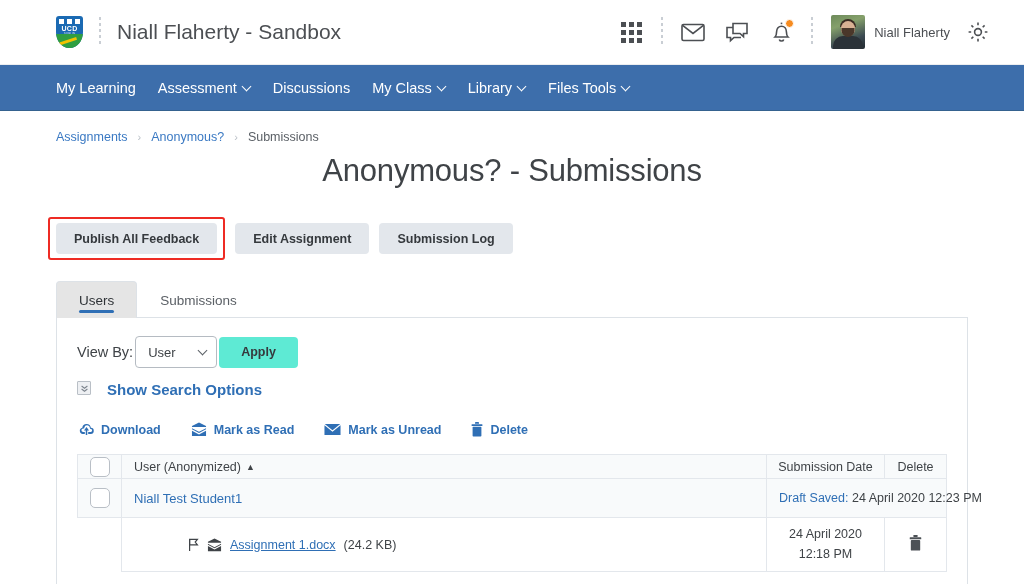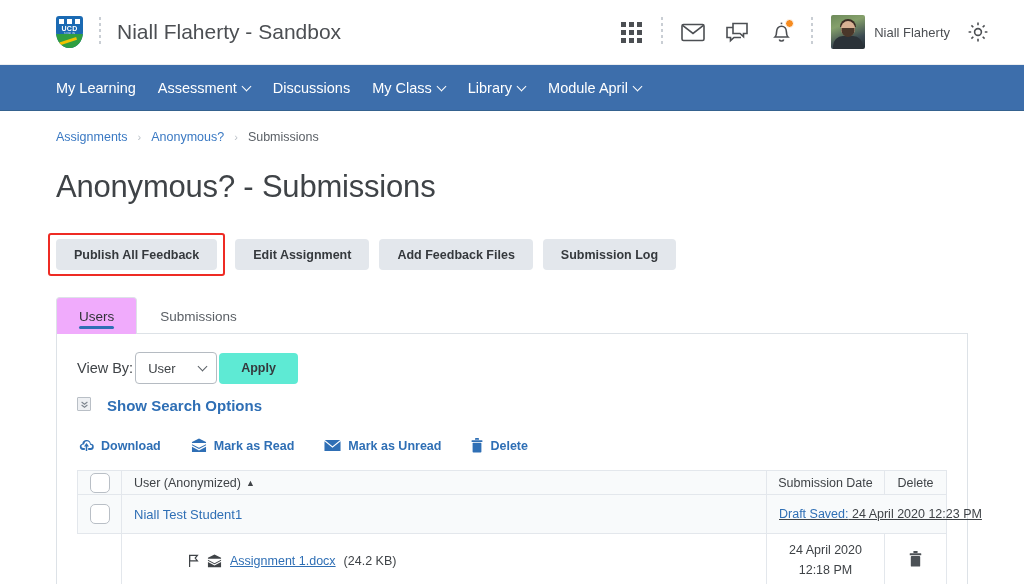--- a/index.html
+++ b/index.html
@@ -116,21 +116,21 @@
   .content { padding: 0 56px; }
   .breadcrumb {
     display: flex; align-items: center; gap: 10px;
     padding-top: 19px; font-size: 12.5px;
   }
   .bc-link { color: #3a79c3; cursor: pointer; }
   .bc-sep { color: #b9bfc6; font-size: 11px; }
   .bc-cur { color: #5b6066; }
   h1.page-title {
     font-size: 31px; font-weight: 400; color: #3f4347;
-    margin-top: 25px; letter-spacing: -0.2px;
+    margin-top: 9px; letter-spacing: -0.2px; text-align: center;
   }
 
   
   .btnrow { display: flex; gap: 10px; margin-top: 28px; align-items: center; }
   .btn {
     background: #e3e7ec; color: #35393d; border: none; border-radius: 4px;
     font-size: 12.5px; font-weight: bold; font-family: "Liberation Sans", sans-serif;
     padding: 0 18px; height: 31px; cursor: pointer; white-space: nowrap;
   }
   .hlwrap {
@@ -139,21 +139,21 @@
   }
 
   
   .tabs { display: flex; margin-top: 21px; position: relative; z-index: 2; }
   .tab {
     font-size: 13.5px; color: #5b6066; padding: 11px 22px 10px;
     cursor: pointer; background: transparent; border: 1px solid transparent;
     border-bottom: none; position: relative; white-space: nowrap;
   }
   .tab.active {
-    background: #f0abfc; border-color: #dde2e7; border-radius: 4px 4px 0 0;
+    background: #e5e5e5; border-color: #dde2e7; border-radius: 4px 4px 0 0;
     color: #2f3337;
   }
   .tab.active .ul {
     position: absolute; left: 22px; right: 22px; bottom: 5px;
     height: 3px; background: #2f6fb5; border-radius: 2px;
   }
   .tabpanel {
     border: 1px solid #dde2e7; background: #ffffff; margin-top: -1px;
     padding: 18px 20px 0 20px; min-height: 290px;
   }
@@ -199,21 +199,21 @@
   .chk {
     width: 20px; height: 20px; border: 1px solid #b9bfc6; border-radius: 5px;
     background: #fff; display: inline-block; vertical-align: middle; cursor: pointer;
   }
   .sortcaret { display: inline-block; margin-left: 5px; color: #3f4347; font-size: 9px; vertical-align: 1px; }
   .tbl tbody td { padding: 0 12px; font-size: 12.5px; color: #3f4347; }
   tr.row-user { background: #f8fafb; }
   tr.row-user td { height: 39px; }
   tr.row-file td { height: 54px; background: #ffffff; vertical-align: middle; }
   .stu-link { color: #2f6fb5; font-size: 13px; cursor: pointer; }
-  .draft { text-align: right; white-space: nowrap; font-size: 12.5px; color: #3f4347; text-decoration: underline; }
+  .draft { text-align: right; white-space: nowrap; font-size: 12.5px; color: #3f4347; }
   .draft b { color: #2f6fb5; font-weight: 400; }
   .filecell { display: flex; align-items: center; gap: 8px; padding-left: 54px; }
   .filecell a { color: #2f6fb5; text-decoration: underline; font-size: 12.5px; cursor: pointer; }
   .filesize { color: #3f4347; font-size: 12.5px; }
   .datecell { text-align: center; line-height: 1.55; font-size: 12.5px; color: #3f4347; padding: 0 6px !important; }
   .delcell { text-align: center; }
   .nb { border: none !important; background: transparent !important; }
 </style>
 </head>
 <body>
@@ -302,21 +302,21 @@
   </div>
   <div class="nav-item">
     <span>My Class</span>
     <span class="chev"></span>
   </div>
   <div class="nav-item">
     <span>Library</span>
     <span class="chev"></span>
   </div>
   <div class="nav-item">
-    <span>Module April</span>
+    <span>Files Tools</span>
     <span class="chev"></span>
   </div>
 </div>
 
 <div class="content">
 
   <div class="breadcrumb">
     <span class="bc-link">Assignments</span>
     <span class="bc-sep">›</span>
     <span class="bc-link">Anonymous?</span>
@@ -324,21 +324,20 @@
     <span class="bc-cur">Submissions</span>
   </div>
 
   <h1 class="page-title">Anonymous? - Submissions</h1>
 
   <div class="btnrow">
     <div class="hlwrap">
       <button class="btn">Publish All Feedback</button>
     </div>
     <button class="btn">Edit Assignment</button>
-    <button class="btn">Add Feedback Files</button>
     <button class="btn">Submission Log</button>
   </div>
 
   <div class="tabs">
     <div class="tab active">
       <span>Users</span>
       <span class="ul"></span>
     </div>
     <div class="tab">
       <span>Submissions</span>

